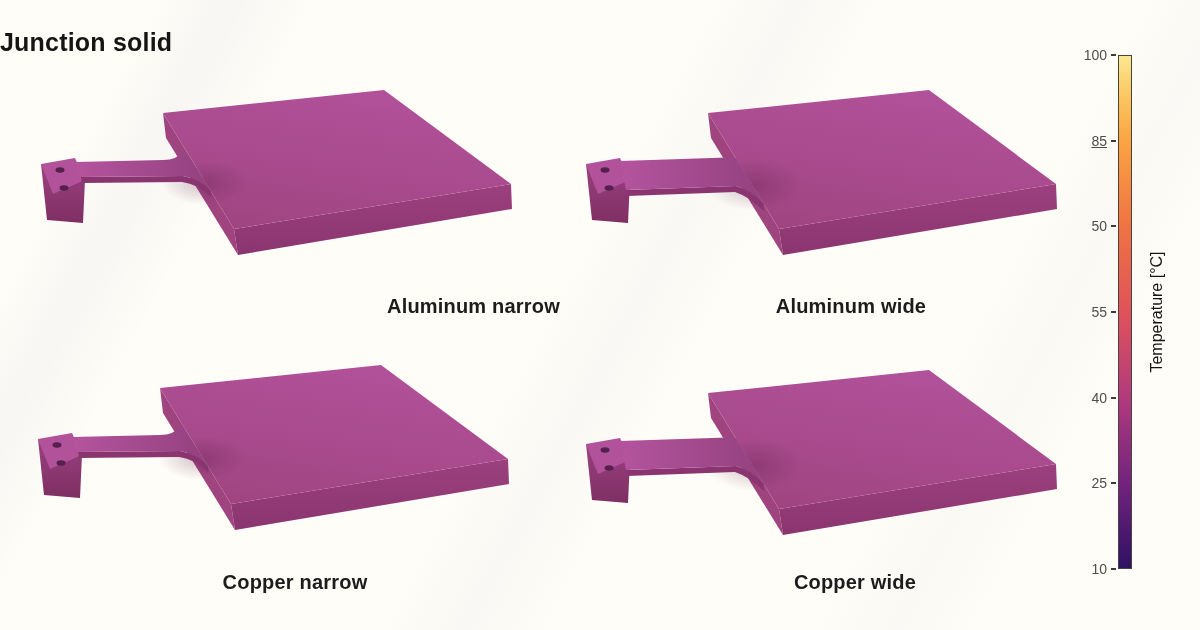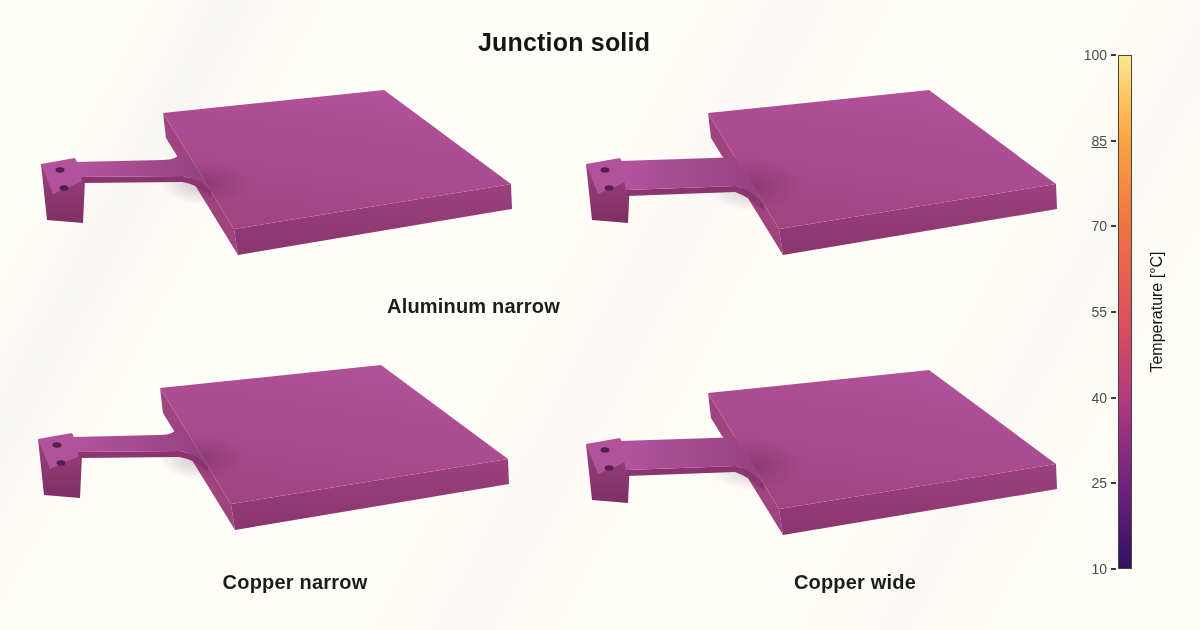--- a/index.html
+++ b/index.html
@@ -18,21 +18,21 @@
   }
   
   #figure::before{
     content:""; position:absolute; inset:0; pointer-events:none;
     background:
       linear-gradient(118deg, rgba(205,210,222,0) 10%, rgba(205,210,222,0.16) 15%, rgba(205,210,222,0) 21%),
       linear-gradient(118deg, rgba(205,210,222,0) 46%, rgba(205,210,222,0.12) 52%, rgba(205,210,222,0) 58%),
       linear-gradient(118deg, rgba(205,210,222,0) 74%, rgba(205,210,222,0.10) 80%, rgba(205,210,222,0) 86%);
   }
   .fig-title{
-    position:absolute; left:0; top:28px; width:1128px; text-align:center;
+    position:absolute; left:0; top:28px; width:1128px; text-align:left;
     font-size:25px; font-weight:700; color:#151515; letter-spacing:.2px;
   }
   .viewport{ position:absolute; }
   .sub-label{
     position:absolute; width:520px; text-align:center;
     font-size:20px; font-weight:700; color:#1c1c1c; letter-spacing:.2px;
   }
   
   .cb-bar{
     position:absolute; left:1118px; top:55px; width:14px; height:514px;
@@ -138,31 +138,32 @@
       <use href="#geo-wide"></use>
     </svg>
   <svg class="viewport" style="left:22px;top:355px;" width="525" height="215" viewBox="0 0 525 215">
       <use href="#geo-narrow"></use>
     </svg>
   <svg class="viewport" style="left:570px;top:360px;" width="525" height="215" viewBox="0 0 525 215">
       <use href="#geo-wide"></use>
     </svg>
 
   <div class="sub-label" style="left:40px;top:295px;text-align:right;">Aluminum narrow</div>
+  <div class="sub-label" style="left:591px;top:295px;">Aluminum wide</div>
   <div class="sub-label" style="left:35px;top:571px;">Copper narrow</div>
   <div class="sub-label" style="left:595px;top:571px;">Copper wide</div>
 
   <div class="cb-bar" style="background: linear-gradient(rgb(250, 232, 143) 0%, rgb(252, 194, 92) 8.9%, rgb(251, 163, 66) 16.7%, rgb(239, 115, 66) 33.3%, rgb(224, 82, 90) 50%, rgb(178, 58, 125) 66.7%, rgb(115, 35, 127) 83.3%, rgb(47, 17, 99) 100%);"></div>
   <div class="cb-ticks">
       <div class="cb-mark" style="top: 0%;"></div>
       <div class="cb-lab" style="top: 0%;">100</div>
       <div class="cb-mark" style="top: 16.6667%;"></div>
       <div class="cb-lab" style="top: 16.6667%; text-decoration: underline;">85</div>
       <div class="cb-mark" style="top: 33.3333%;"></div>
-      <div class="cb-lab" style="top: 33.3333%;">70</div>
+      <div class="cb-lab" style="top: 33.3333%;">50</div>
       <div class="cb-mark" style="top: 50%;"></div>
       <div class="cb-lab" style="top: 50%;">55</div>
       <div class="cb-mark" style="top: 66.6667%;"></div>
       <div class="cb-lab" style="top: 66.6667%;">40</div>
       <div class="cb-mark" style="top: 83.3333%;"></div>
       <div class="cb-lab" style="top: 83.3333%;">25</div>
       <div class="cb-mark" style="top: 100%;"></div>
       <div class="cb-lab" style="top: 100%;">10</div>
     </div>
   <div class="cb-title">Temperature [°C]</div>

